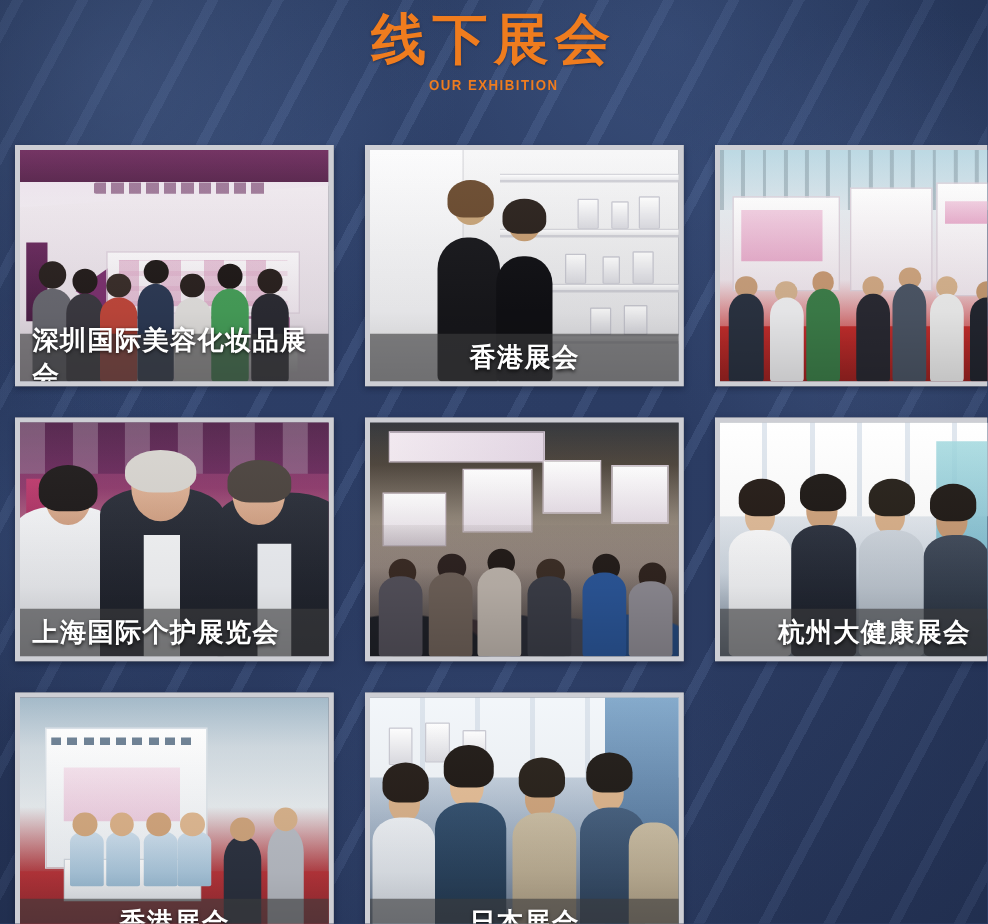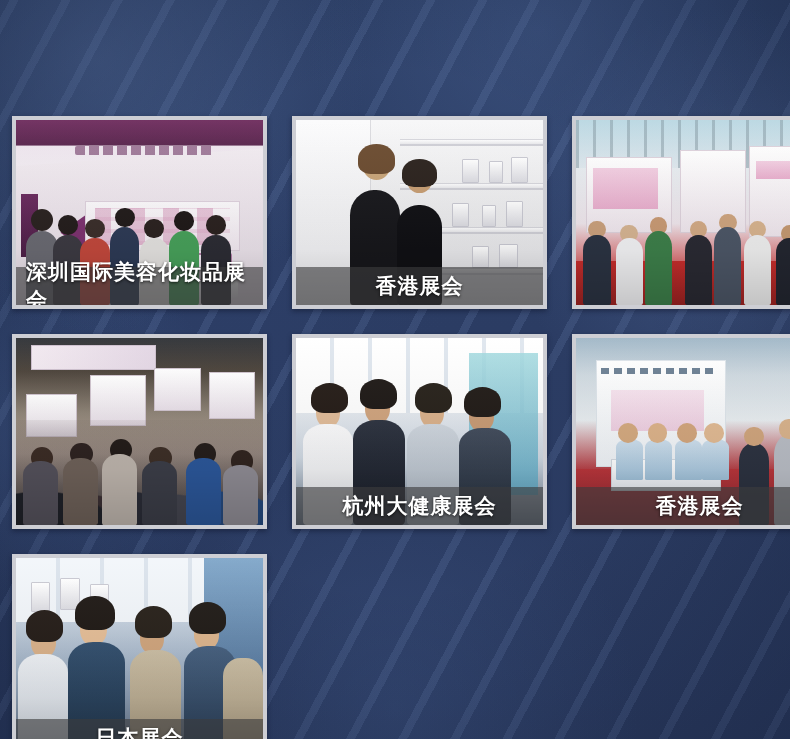--- a/index.html
+++ b/index.html
@@ -367,20 +367,24 @@
     background:linear-gradient(180deg, rgba(255,255,255,0.05) 0%, rgba(0,0,0,0.06) 70%, rgba(0,0,0,0.18) 100%);
   }
 </style>
 </head>
 <body>
 
 <div class="page">
   <div class="bg-stripes"></div>
   <div class="bg-vignette"></div>
 
+  <div class="header">
+    <div class="title-cn">线下展会</div>
+    <div class="title-en">OUR EXHIBITION</div>
+  </div>
 
   <div class="grid">
 
     <div class="card">
       <div class="photo">
         <div class="sc s1">
           <div class="s1-ceiling"></div>
           <div class="s1-logo"></div>
           <div class="s1-pillar" style="left:2%;"></div>
           <div class="s1-wedge"></div>
@@ -460,20 +464,41 @@
           <div class="fig" style="left:56%; width:11%; height:42%; background:#4c5666;"></div>
           <div class="head" style="left:70%; bottom:36%; width:7%; padding-bottom:7%; background:#d8b48f;"></div>
           <div class="fig" style="left:68%; width:11%; height:38%; background:#efefef;"></div>
           <div class="head" style="left:83%; bottom:34%; width:7%; padding-bottom:7%; background:#c59971;"></div>
           <div class="fig" style="left:81%; width:11%; height:36%; background:#232630;"></div>
           <div class="photo-shade"></div>
         </div>
       </div>
     </div>
 
+    <div class="card">
+      <div class="photo">
+        <div class="sc s4">
+          <div class="s4-band"></div>
+          <div class="s4-poster"></div>
+          <div class="suit" style="left:-2%; width:34%; height:64%; background:linear-gradient(180deg,#f6f7f9,#dfe1e6);"></div>
+          <div class="skin" style="left:8%;  bottom:56%; width:15%; padding-bottom:18%;"></div>
+          <div class="hair-dark" style="left:6%; bottom:62%; width:19%; height:20%;"></div>
+          <div class="suit" style="left:26%; width:40%; height:72%;"></div>
+          <div class="shirt" style="left:40%; bottom:0; width:12%; height:52%; background:#f4f5f7;"></div>
+          <div class="skin" style="left:36%; bottom:58%; width:19%; padding-bottom:22%;"></div>
+          <div class="hair-grey" style="left:34%; bottom:70%; width:23%; height:18%;"></div>
+          <div class="suit" style="right:-4%; width:40%; height:70%;"></div>
+          <div class="shirt" style="right:12%; bottom:0; width:11%; height:48%; background:#eef0f4;"></div>
+          <div class="skin" style="right:14%; bottom:56%; width:17%; padding-bottom:20%;"></div>
+          <div class="hair-dark" style="right:12%; bottom:66%; width:21%; height:18%; background:#4b433e;"></div>
+          <div class="photo-shade"></div>
+        </div>
+      </div>
+      <div class="caption left">上海国际个护展览会</div>
+    </div>
 
     <div class="card">
       <div class="photo">
         <div class="sc s5">
           <div class="s5-sign"></div>
           <div class="s5-screen" style="left:30%; top:20%; width:22%; height:26%;"></div>
           <div class="s5-screen" style="left:56%; top:16%; width:18%; height:22%;"></div>
           <div class="s5-screen" style="left:78%; top:18%; width:18%; height:24%;"></div>
           <div class="s5-screen" style="left:4%;  top:30%; width:20%; height:22%;"></div>
           <div class="s5-crowd"></div>

